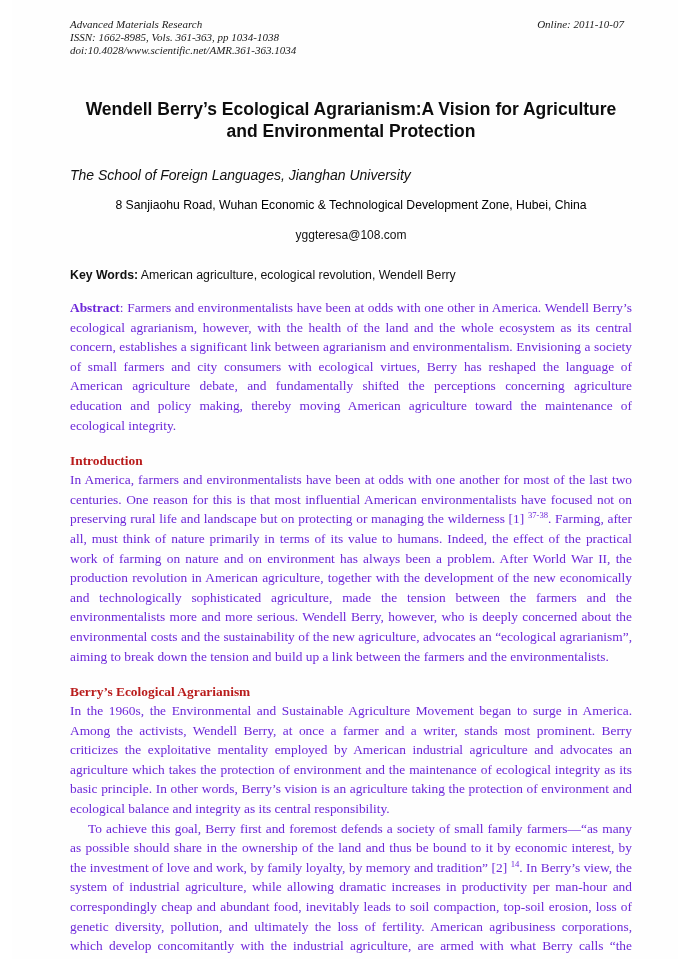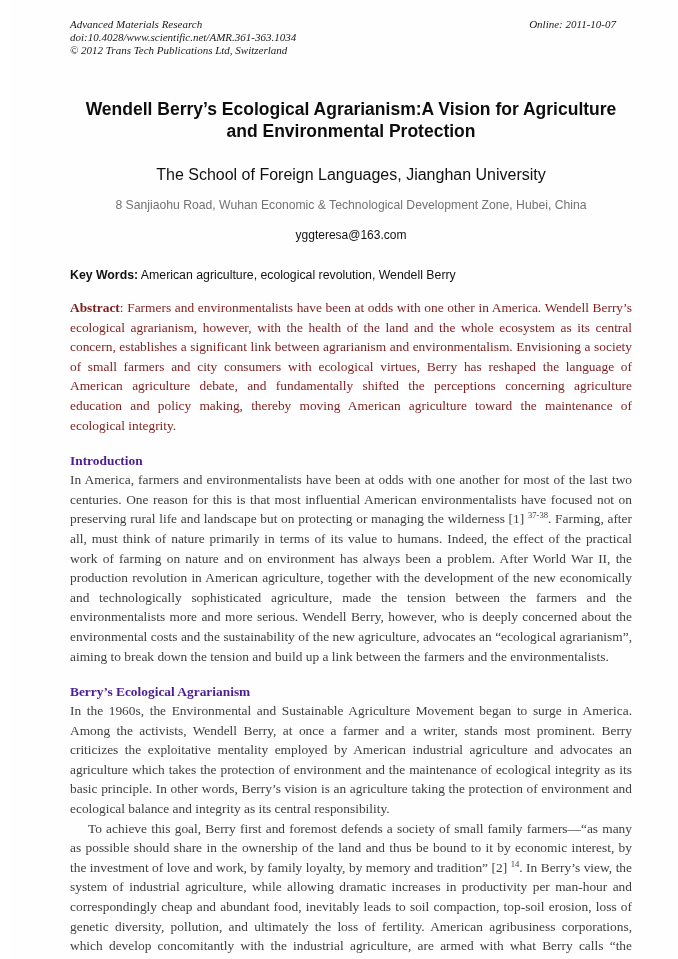--- a/index.html
+++ b/index.html
@@ -39,21 +39,21 @@
     font-size: 11px;
     line-height: 13.2px;
     color: #1a1a1a;
     min-height: 56px;
   }
   .journal-header .left {
     width: 420px;
   }
   .journal-header .online-date {
     position: absolute;
-    right: 16px;
+    right: 8px;
     top: 0;
     font-style: italic;
     font-size: 11px;
     white-space: nowrap;
     text-align: right;
   }
   .jh-line { display: block; white-space: nowrap; }
 
   
   .paper-title {
@@ -71,32 +71,33 @@
   .author-name {
     margin-top: 24px;
     font-family: "Liberation Sans", sans-serif;
     font-size: 15px;
     text-align: center;
     color: #111;
   }
   .affiliation {
     margin-top: 25px;
     font-family: "Liberation Sans", sans-serif;
-    font-size: 16px;
+    font-size: 14px;
     line-height: 16px;
-    text-align: center;
+    text-align: left;
     color: #111;
+    font-style: italic;
   }
   .address {
     margin-top: 14px;
     font-family: "Liberation Sans", sans-serif;
     font-size: 12.2px;
     line-height: 16px;
     text-align: center;
-    color: #737373;
+    color: #000000;
   }
   .email {
     margin-top: 15px;
     font-family: "Liberation Sans", sans-serif;
     font-size: 12px;
     text-align: center;
     color: #111;
   }
 
   
@@ -112,73 +113,73 @@
   }
 
   
   .abstract {
     margin-top: 15px;
     font-family: "Liberation Serif", serif;
     font-size: 13.4px;
     line-height: 19.6px;
     text-align: justify;
     text-justify: inter-word;
-    color: #7f1d1d;
+    color: #6d28d9;
   }
   .abstract .ab-label {
     font-weight: bold;
   }
 
   .section-heading {
     margin-top: 17px;
     font-family: "Liberation Serif", serif;
     font-weight: bold;
     font-size: 13.4px;
     line-height: 18px;
-    color: #4c1d95;
+    color: #b91c1c;
   }
   .body-para {
     margin-top: 1px;
     font-family: "Liberation Serif", serif;
     font-size: 13.4px;
     line-height: 19.6px;
     text-align: justify;
     text-justify: inter-word;
-    color: #404040;
+    color: #6d28d9;
   }
   .body-para.indent {
     text-indent: 18px;
     margin-top: 0px;
   }
   sup {
     font-size: 8.6px;
     vertical-align: super;
     line-height: 0;
   }
 </style>
 </head>
 <body>
 
 <div class="page">
   <div class="content">
 
     <div class="journal-header">
       <div class="left">
         <span class="jh-line">Advanced Materials Research</span>
+        <span class="jh-line">ISSN: 1662-8985, Vols. 361-363, pp 1034-1038</span>
         <span class="jh-line">doi:10.4028/www.scientific.net/AMR.361-363.1034</span>
-        <span class="jh-line">© 2012 Trans Tech Publications Ltd, Switzerland</span>
       </div>
       <div class="online-date">Online: 2011-10-07</div>
     </div>
 
     <div class="paper-title">Wendell Berry’s Ecological Agrarianism:A Vision for Agriculture and Environmental Protection</div>
 
     <div class="affiliation">The School of Foreign Languages, Jianghan University</div>
     <div class="address">8 Sanjiaohu Road, Wuhan Economic &amp; Technological Development Zone, Hubei, China</div>
-    <div class="email">yggteresa@163.com</div>
+    <div class="email">yggteresa@108.com</div>
 
     <div class="keywords">
       <span class="kw-label">Key Words:</span>
       <span>American agriculture, ecological revolution, Wendell Berry</span>
     </div>
 
     <div class="abstract">
       <span class="ab-label">Abstract</span><span>: Farmers and environmentalists have been at odds with one other in America. Wendell Berry’s ecological agrarianism, however, with the health of the land and the whole ecosystem as its central concern, establishes a significant link between agrarianism and environmentalism. Envisioning a society of small farmers and city consumers with ecological virtues, Berry has reshaped the language of American agriculture debate, and fundamentally shifted the perceptions concerning agriculture education and policy making, thereby moving American agriculture toward the maintenance of ecological integrity.</span>
     </div>
 

